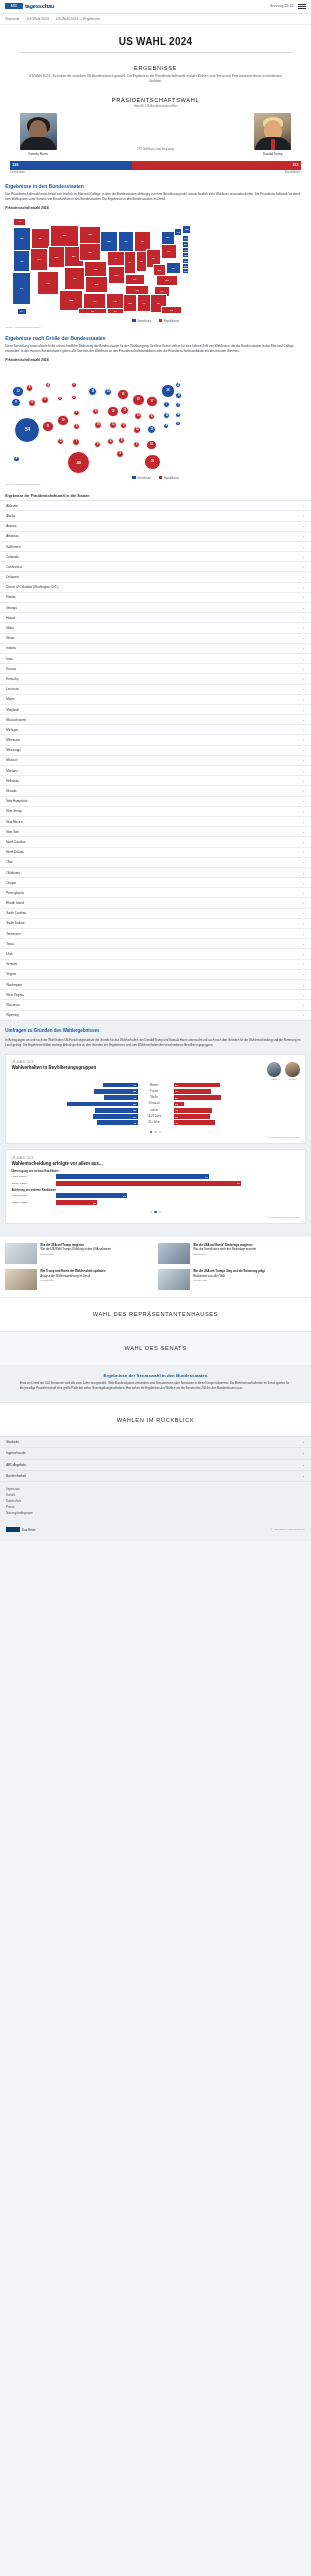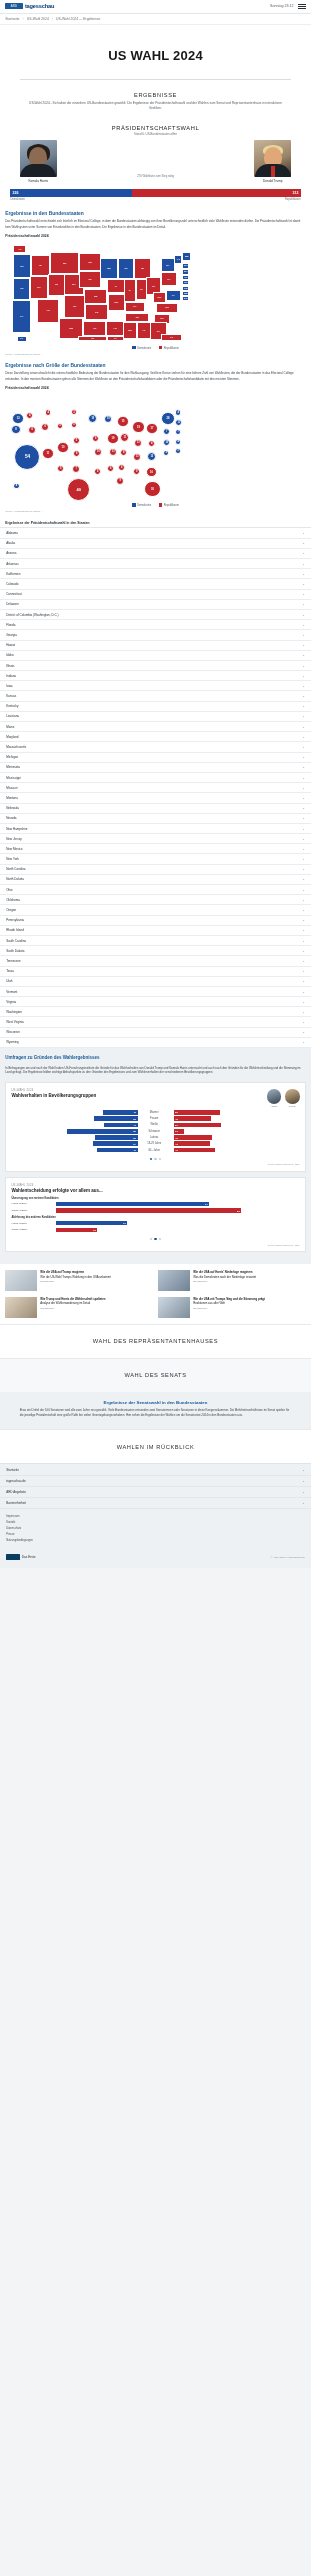--- a/index.html
+++ b/index.html
@@ -43,21 +43,21 @@
     border-bottom:0.5px solid #eceff1;
   }
   .crumbrow .sep { color:#aeb5ba; }
 
   
   .mast {
     padding: 7.3px 5.2px 5.2px;
     text-align:center;
   }
   .mast h1 {
-    margin:16px; font-size:13px; font-weight:bold; letter-spacing:0.2px; color:#17181a;
+    margin:4px; font-size:10px; font-weight:bold; letter-spacing:0.2px; color:#17181a;
   }
   .mast .rule { height:0.5px; background:#d9dde0; margin:4.7px 14.5px 0; }
 
   
   .sec-title {
     text-align:center; font-size:5.7px; letter-spacing:0.6px; color:#2b3136;
     padding:7.3px 0 3.1px; font-weight:normal;
   }
   .sec-sub {
     text-align:center; font-size:3.2px; color:#5a6066; line-height:1.6;

